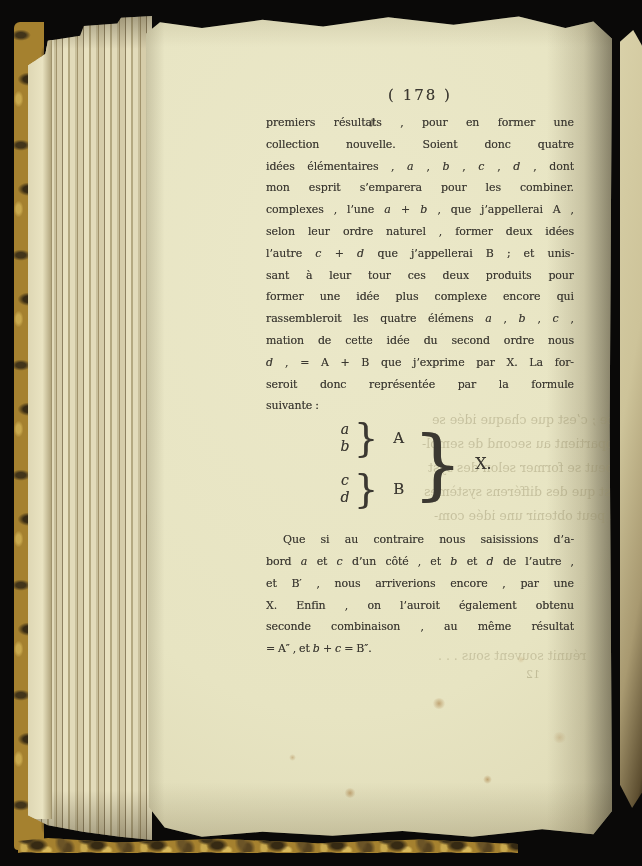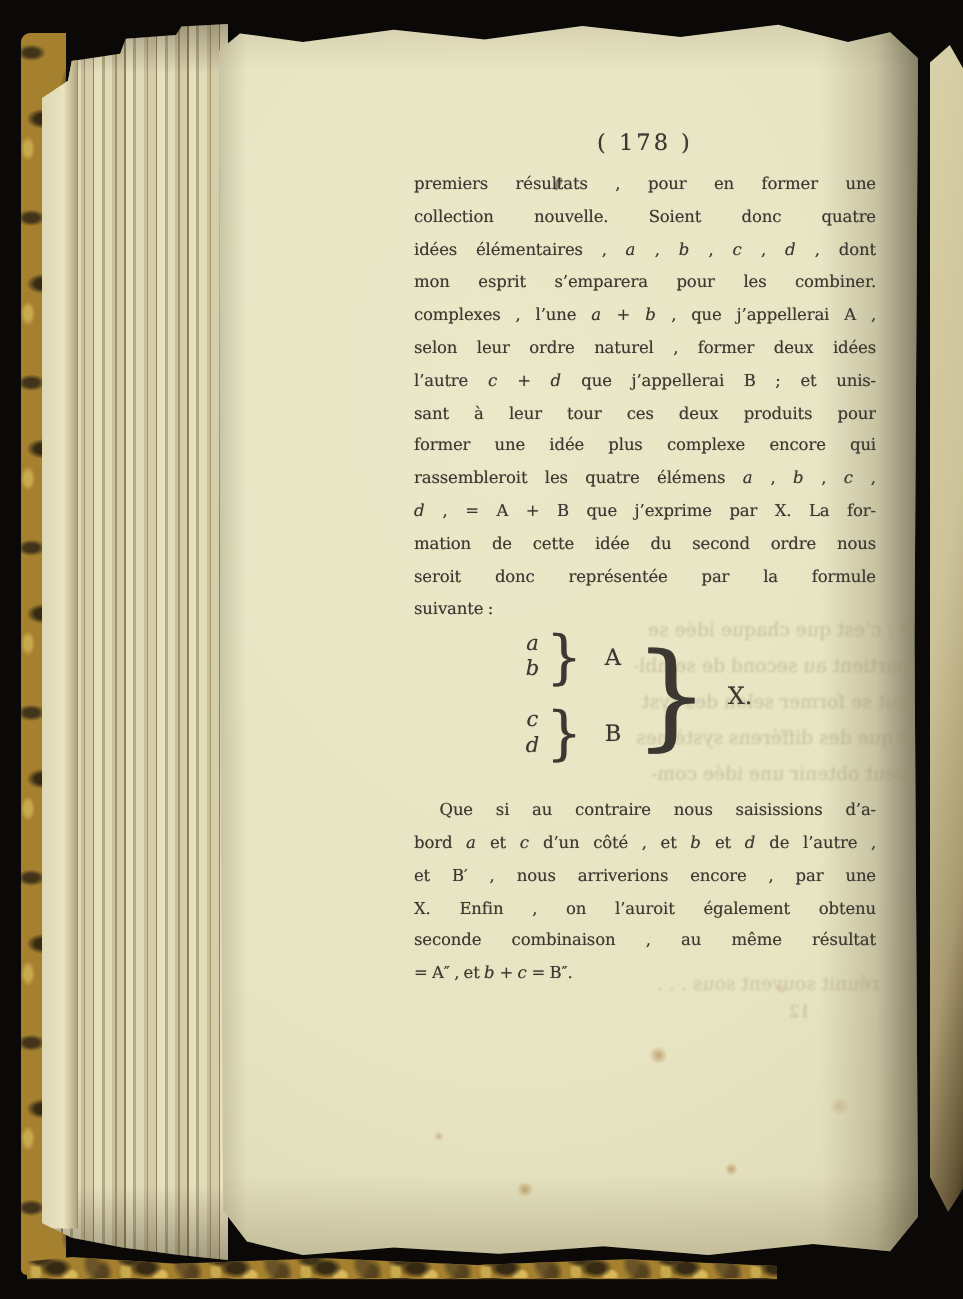--- a/index.html
+++ b/index.html
@@ -51,21 +51,21 @@
       70% 99.6%, 55% 98.9%, 40% 99.5%, 25% 99%, 12% 99.6%, 4% 98.5%, .6% 96%, .2% 60%);
   }
 
   
   #right-sliver{position:absolute;left:620px;top:30px;width:22px;height:778px;z-index:2;
     background:linear-gradient(100deg,#d9d1a9 0%,#cdc399 45%,#a89970 75%,#5d4e30 96%,#332a16 100%);
     border-radius:3px 0 0 14px;
     clip-path:polygon(0 1.5%, 60% 0, 100% 2%, 100% 98%, 55% 100%, 0 97%);}
 
   
-  #text-col{position:absolute;left:130px;top:72px;width:308px;z-index:5;
+  #text-col{position:absolute;left:120px;top:72px;width:308px;z-index:5;
     color:#3b3831;text-shadow:0 0 .5px rgba(59,56,49,.55);}
   #folio{ text-align:center;font-size:15px;height:26px;letter-spacing:2px;}
   .line{font-size:11px;line-height:21.8px;height:21.8px;overflow:hidden;
         text-align:justify;text-align-last:justify;letter-spacing:-.1px;word-spacing:-.5px;}
   .line.last{text-align-last:left;}
   .line.indent{text-indent:17px;margin-top:22px;}
   .line em{font-style:italic;letter-spacing:.3px;}
 
   
   #formula{height:88px;margin:2px 0 2px 72px;display:flex;align-items:center;}
@@ -118,22 +118,22 @@
           <div class="line"><span>premiers résultats , pour en former une</span></div>
           <div class="line"><span>collection nouvelle. Soient donc quatre</span></div>
           <div class="line"><span>idées élémentaires , </span><em>a</em><span> , </span><em>b</em><span> , </span><em>c</em><span> , </span><em>d</em><span> , dont</span></div>
           <div class="line"><span>mon esprit s’emparera pour les combiner.</span></div>
           <div class="line"><span>complexes , l’une </span><em>a</em><span> + </span><em>b</em><span> , que j’appellerai A ,</span></div>
           <div class="line"><span>selon leur ordre naturel , former deux idées</span></div>
           <div class="line"><span>l’autre </span><em>c</em><span> + </span><em>d</em><span> que j’appellerai B ; et unis-</span></div>
           <div class="line"><span>sant à leur tour ces deux produits pour</span></div>
           <div class="line"><span>former une idée plus complexe encore qui</span></div>
           <div class="line"><span>rassembleroit les quatre élémens </span><em>a</em><span> , </span><em>b</em><span> , </span><em>c</em><span> ,</span></div>
+          <div class="line"><span>mation de cette idée du second ordre nous</span></div>
           <div class="line"><em>d</em><span> , = A + B que j’exprime par X. La for-</span></div>
-          <div class="line"><span>mation de cette idée du second ordre nous</span></div>
           <div class="line"><span>seroit donc représentée par la formule</span></div>
           <div class="line last"><span>suivante :</span></div>
         </div>
 
       <div id="formula">
         <div id="pairs">
             <div class="pair">
               <div class="pl">
                 <em>a</em>
                 <em>b</em>

